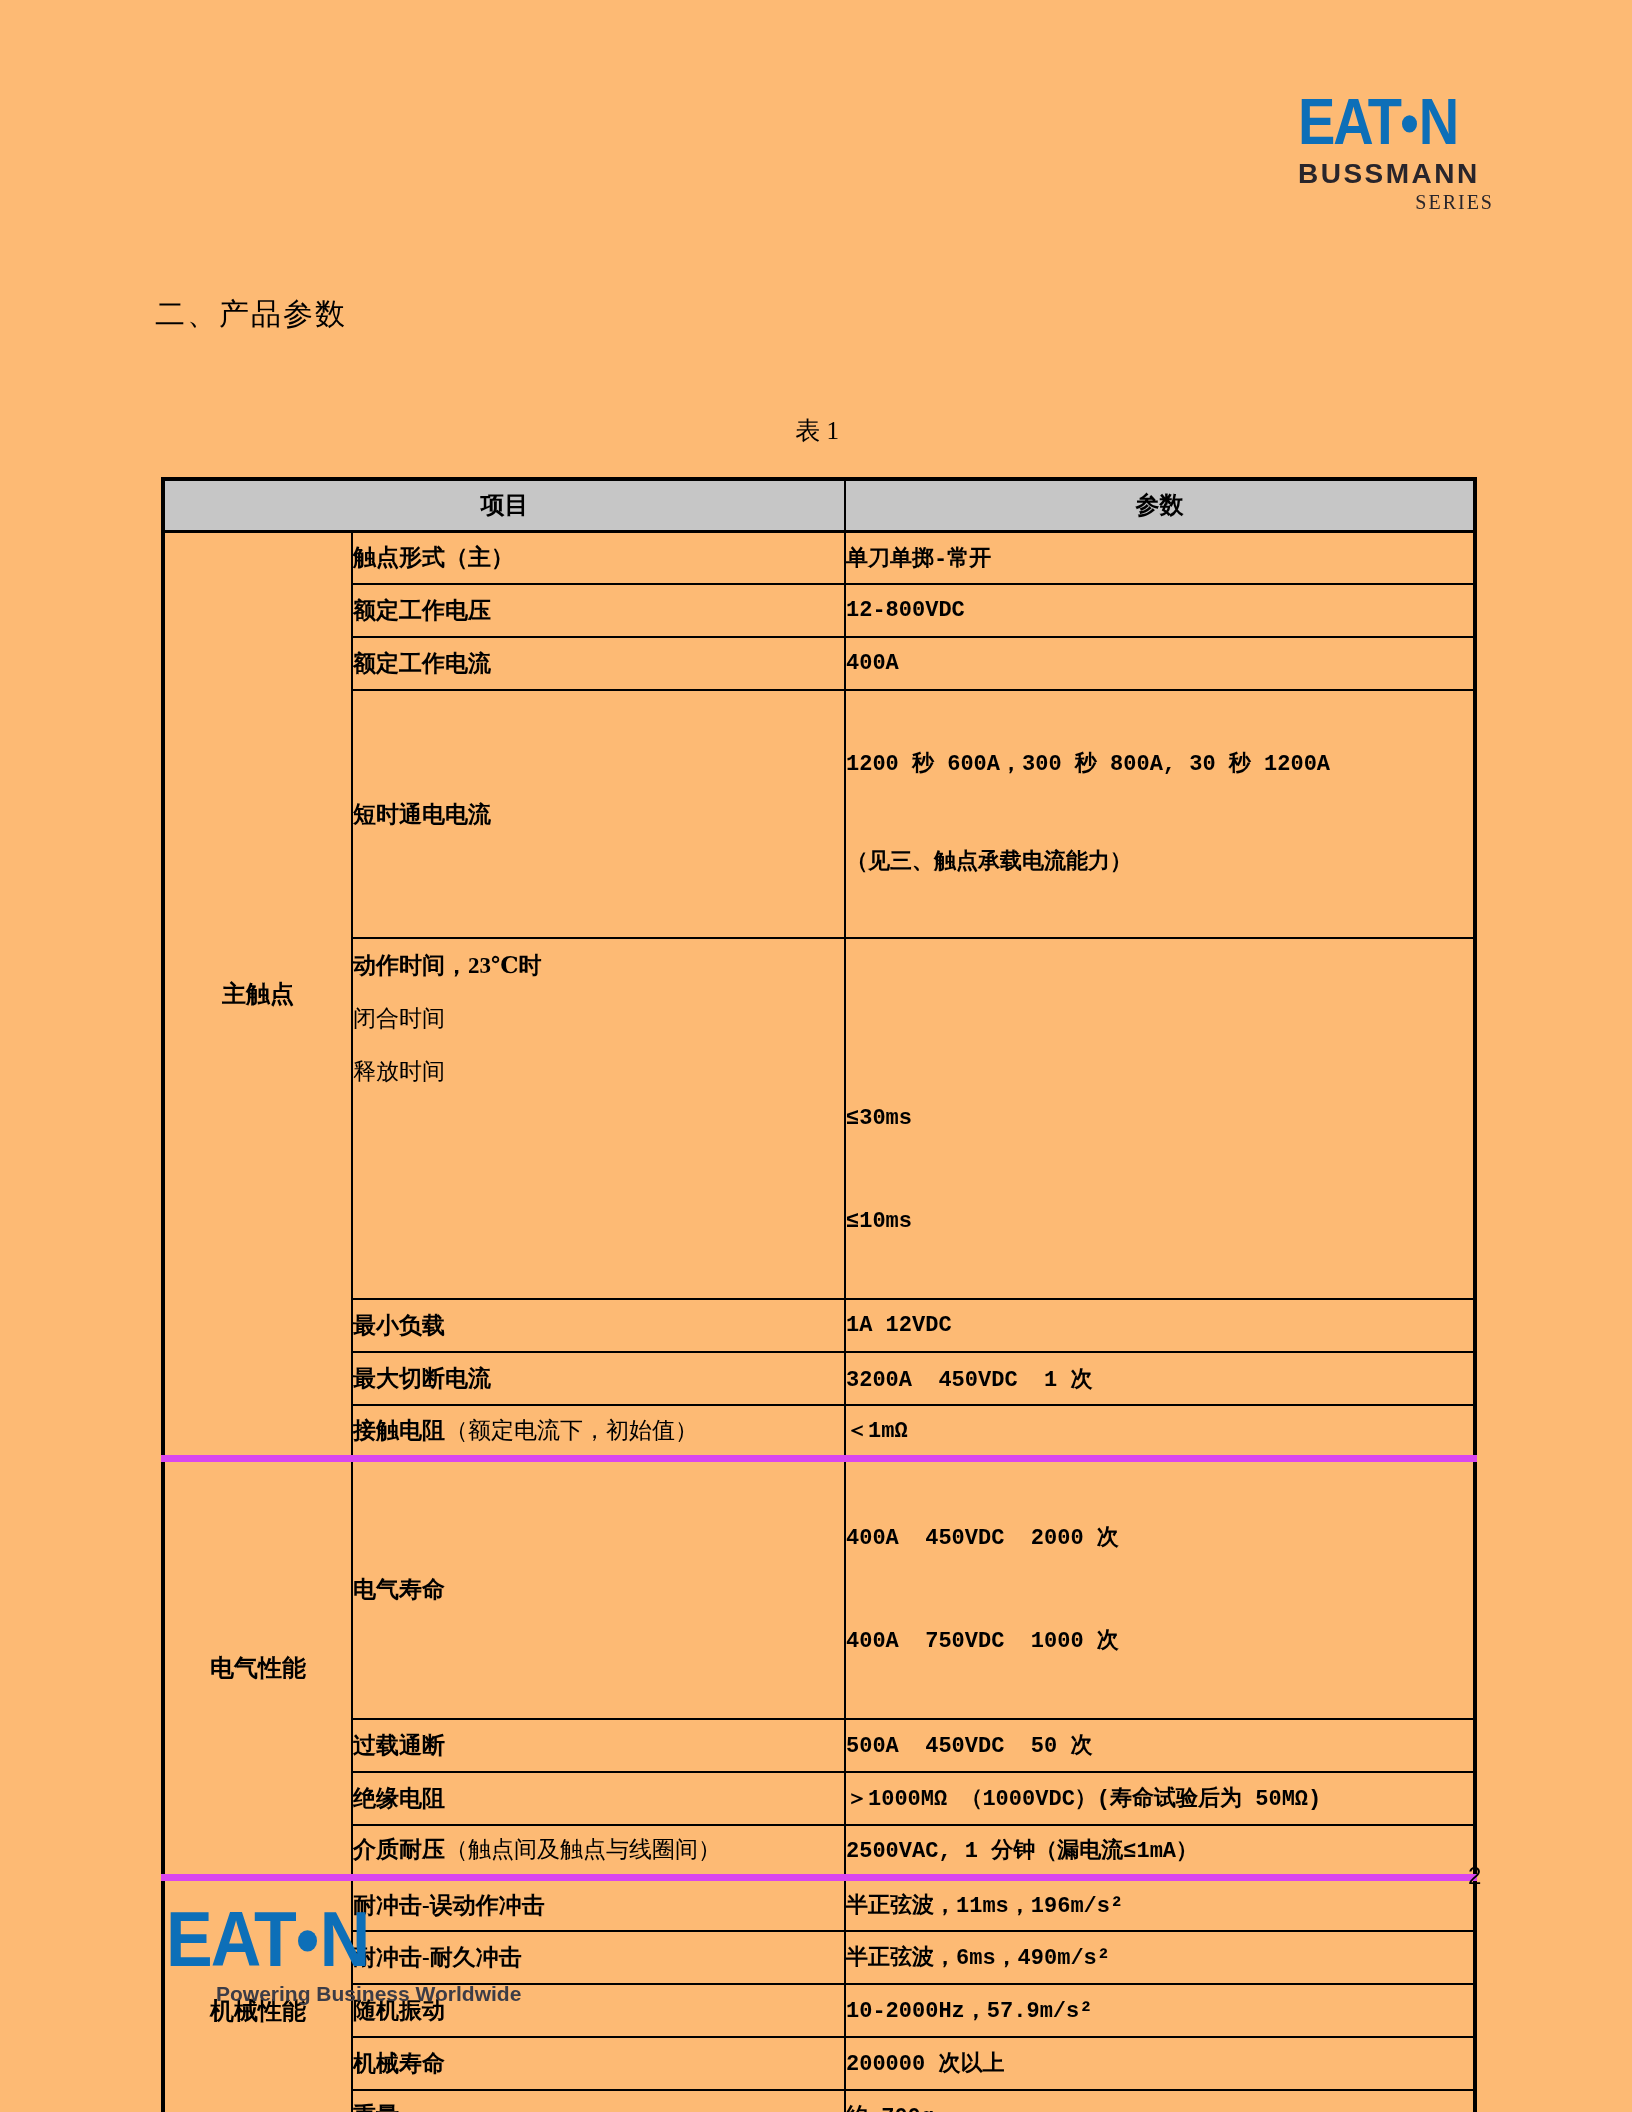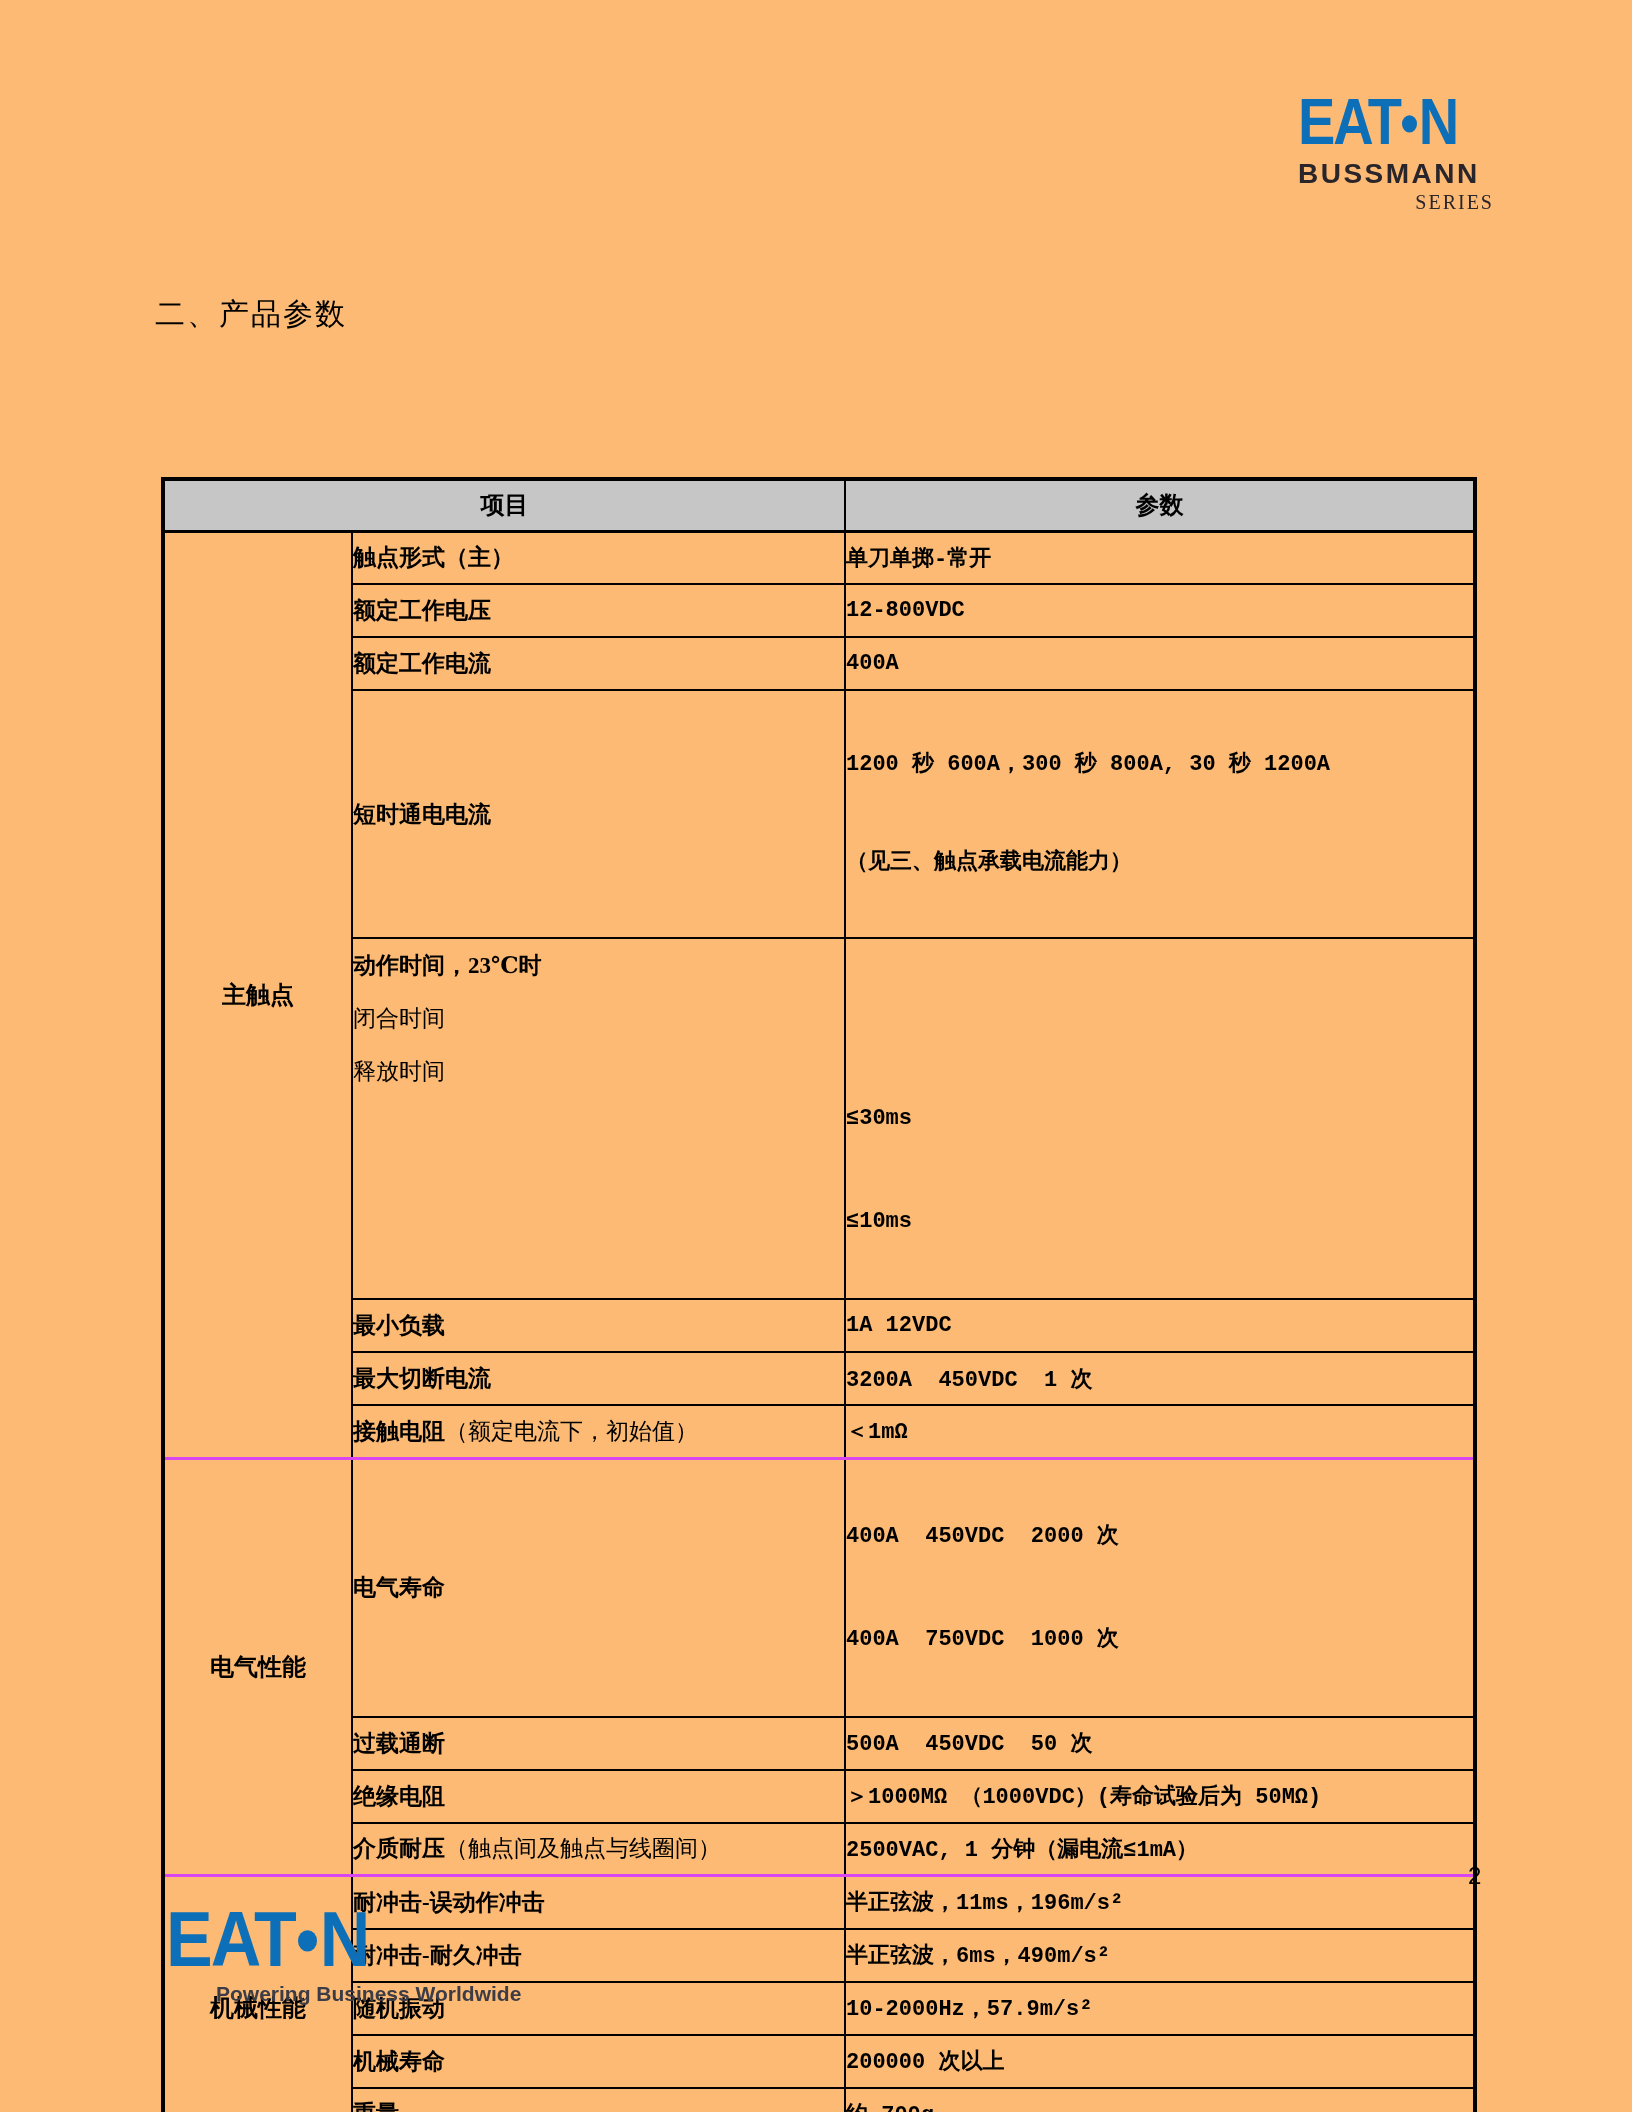--- a/index.html
+++ b/index.html
@@ -29,21 +29,21 @@
     border-collapse:collapse; table-layout:fixed;
     border:4px solid #000;
   }
   .ptable td { border:2px solid #000; vertical-align:middle; padding:0; overflow:hidden; }
   tr.head td { background:#c6c6c6; text-align:center; font-weight:bold; font-size:24px; height:52px; border-bottom:3px solid #000; }
   td.c1 { text-align:center; font-weight:bold; font-size:24px; }
   td.c2 { font-weight:bold; font-size:23px; }
   td.c2 .note { font-weight:normal; }
   td.c3 { font-family:"Liberation Mono","DejaVu Sans Mono",monospace; font-weight:bold; font-size:22px; white-space:pre-wrap; }
   tr.h53 { height:53px; } tr.h97 { height:97px; } tr.h106 { height:106px; } tr.h175 { height:175px; }
-  tr.gt td { border-top:3px solid #d946ef; }
+  tr.gt td { border-top:7px solid #d946ef; }
   .ptable tr:last-child td { border-bottom:4px solid #000; }
   td.vtop { vertical-align:top; }
   .line53 { height:53px; line-height:53px; }
   .line48 { height:48px; line-height:48px; }
   .sub { font-weight:normal; }
 
   
   .pagenum { position:absolute; left:1468px; top:1862px; font-size:24px; font-family:"Liberation Sans","DejaVu Sans",sans-serif; }
   .brand-bottom { position:absolute; left:166px; top:1900px; }
   .eaton-bottom { font-size:70px; letter-spacing:-2px; transform:scaleY(1.12); transform-origin:left top; }
@@ -55,20 +55,21 @@
 
 <div class="page">
 
   <div class="brand-top">
     <div class="eaton eaton-top"><span>EAT</span><span class="dot dot-top"></span><span>N</span></div>
     <div class="bussmann">BUSSMANN</div>
     <div class="series">SERIES</div>
   </div>
 
   <div class="heading">二、产品参数</div>
+  <div class="table-title">表 1</div>
 
   <table class="ptable">
     <colgroup>
         <col style="width:189px">
         <col style="width:493px">
         <col style="width:630px">
       </colgroup>
 
     <tbody>
         <tr class="head">

